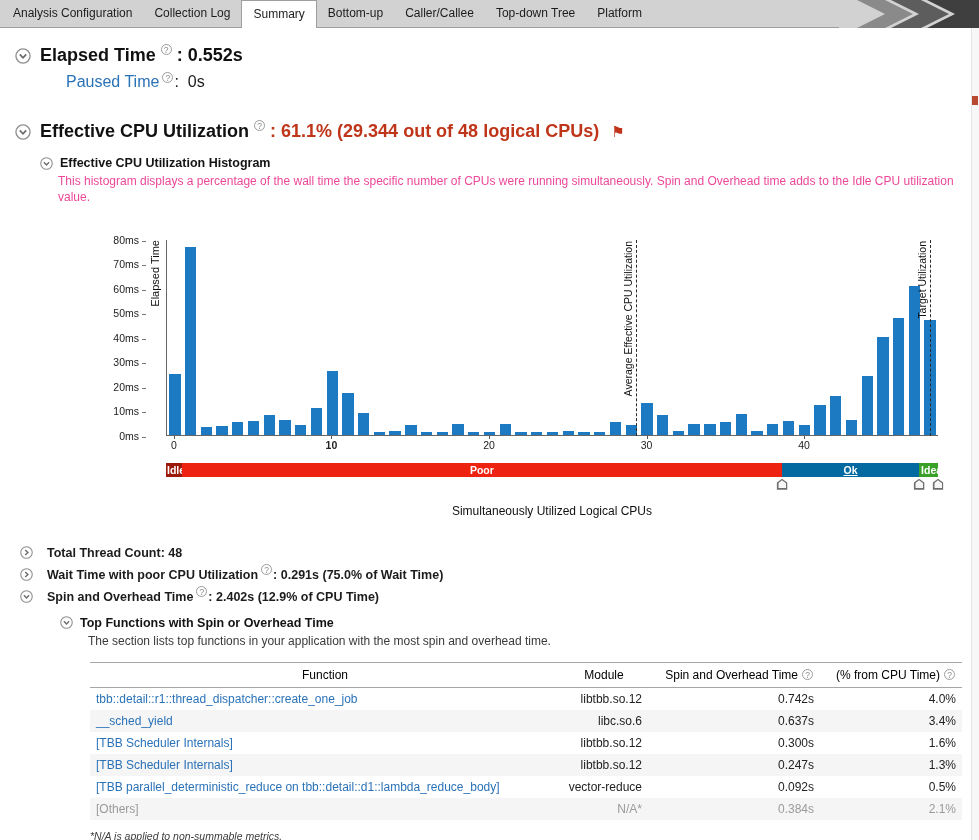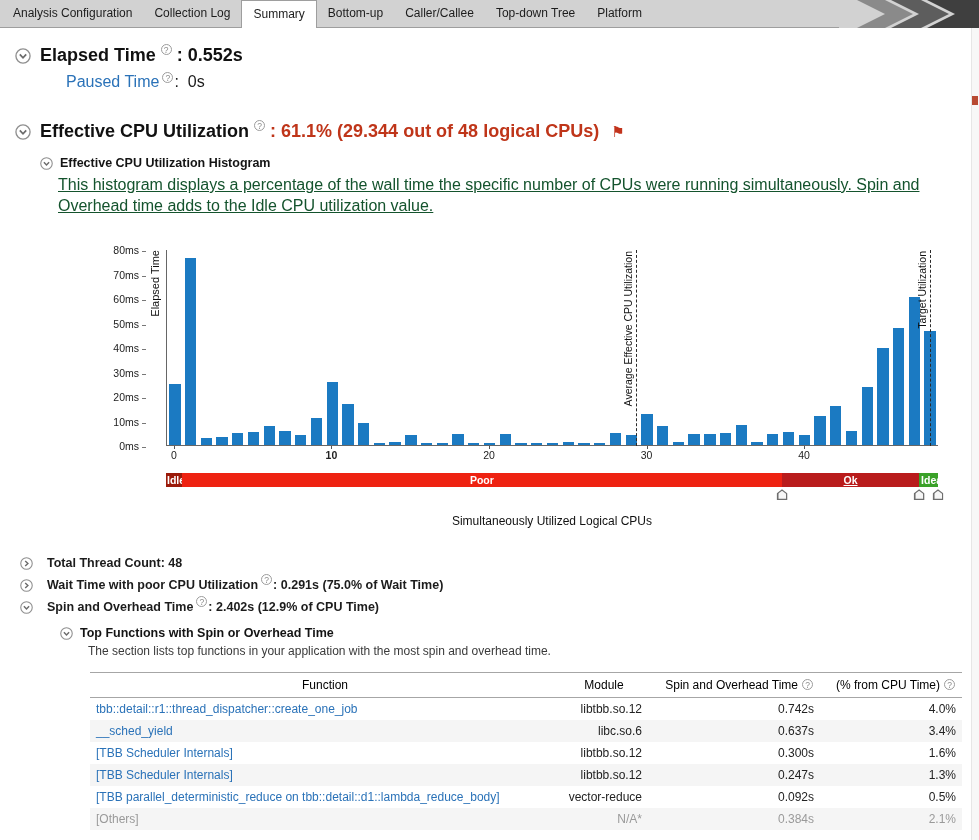--- a/index.html
+++ b/index.html
@@ -25,21 +25,21 @@
   .help::after { content:"?"; }
   .help.inline { top:-1px; margin-left:4px; }
   .disc { display:inline-block; flex:none; }
   .disc svg { display:block; }
   
   .paused-row { margin:7px 0 0 66px; font-size:16px; }
   a.link { color:#2a72b8; text-decoration:none; cursor:pointer; }
   
   .sub-hd { display:flex; align-items:center; gap:7px; margin:14px 0 0 40px; }
   .sub-title { font-size:12.5px; font-weight:bold; color:#141414; }
-  .desc { margin:4px 0 0 58px; font-size:16px; color:#14532d; max-width:908px; line-height:1.32;text-decoration:underline; }
+  .desc { margin:4px 0 0 58px; font-size:12px; color:#ec4899; max-width:908px; line-height:1.32; }
   
   .chart-area { margin:34px 0 0 104px; }
   .chart-row { display:flex; }
   .y-labels { position:relative; width:42px; height:196px; flex:none; }
   .ylab { position:absolute; right:0; transform:translateY(-50%); font-size:10.5px; color:#222; white-space:nowrap; }
   .ylab::after { content:""; display:inline-block; width:4px; height:1px; background:#777; margin-left:3px; vertical-align:2px; }
   .y-title { position:relative; width:20px; height:196px; flex:none; }
   .y-title-inner { position:absolute; top:0; left:3px; writing-mode:vertical-rl; transform:rotate(180deg); font-size:11px; color:#111; white-space:nowrap; }
   .plot-wrap { position:relative; width:772px; flex:none; }
   .plot { height:196px; border-left:1px solid #666; border-bottom:1px solid #666; display:flex; align-items:flex-end; }
@@ -326,21 +326,21 @@
           <div class="xlab" style="left: 62.2449%;">30</div>
           <div class="xtick" style="left: 82.6531%;"></div>
           <div class="xlab" style="left: 82.6531%;">40</div>
         </div>
     </div>
   </div>
   <div class="band-row">
     <div class="band">
         <div class="band-seg" style="width: 2.04082%; background: rgb(155, 26, 10);">Idle</div>
         <div class="band-seg" style="width: 77.7551%; background: rgb(238, 34, 17);">Poor</div>
-        <div class="band-seg" style="width: 17.7551%; background: #b91c1c; text-decoration: underline;">Ok</div>
+        <div class="band-seg" style="width: 17.7551%; background: #0369a1; text-decoration: underline;">Ok</div>
         <div class="band-seg" style="width: 2.44898%; background: rgb(58, 161, 40);">Ideal</div>
       </div>
     <div class="handles">
         <div class="handle" style="left: 79.7959%;">
           <div class="handle-in"></div>
         </div>
         <div class="handle" style="left: 97.551%;">
           <div class="handle-in"></div>
         </div>
         <div class="handle" style="left: 100%;">

